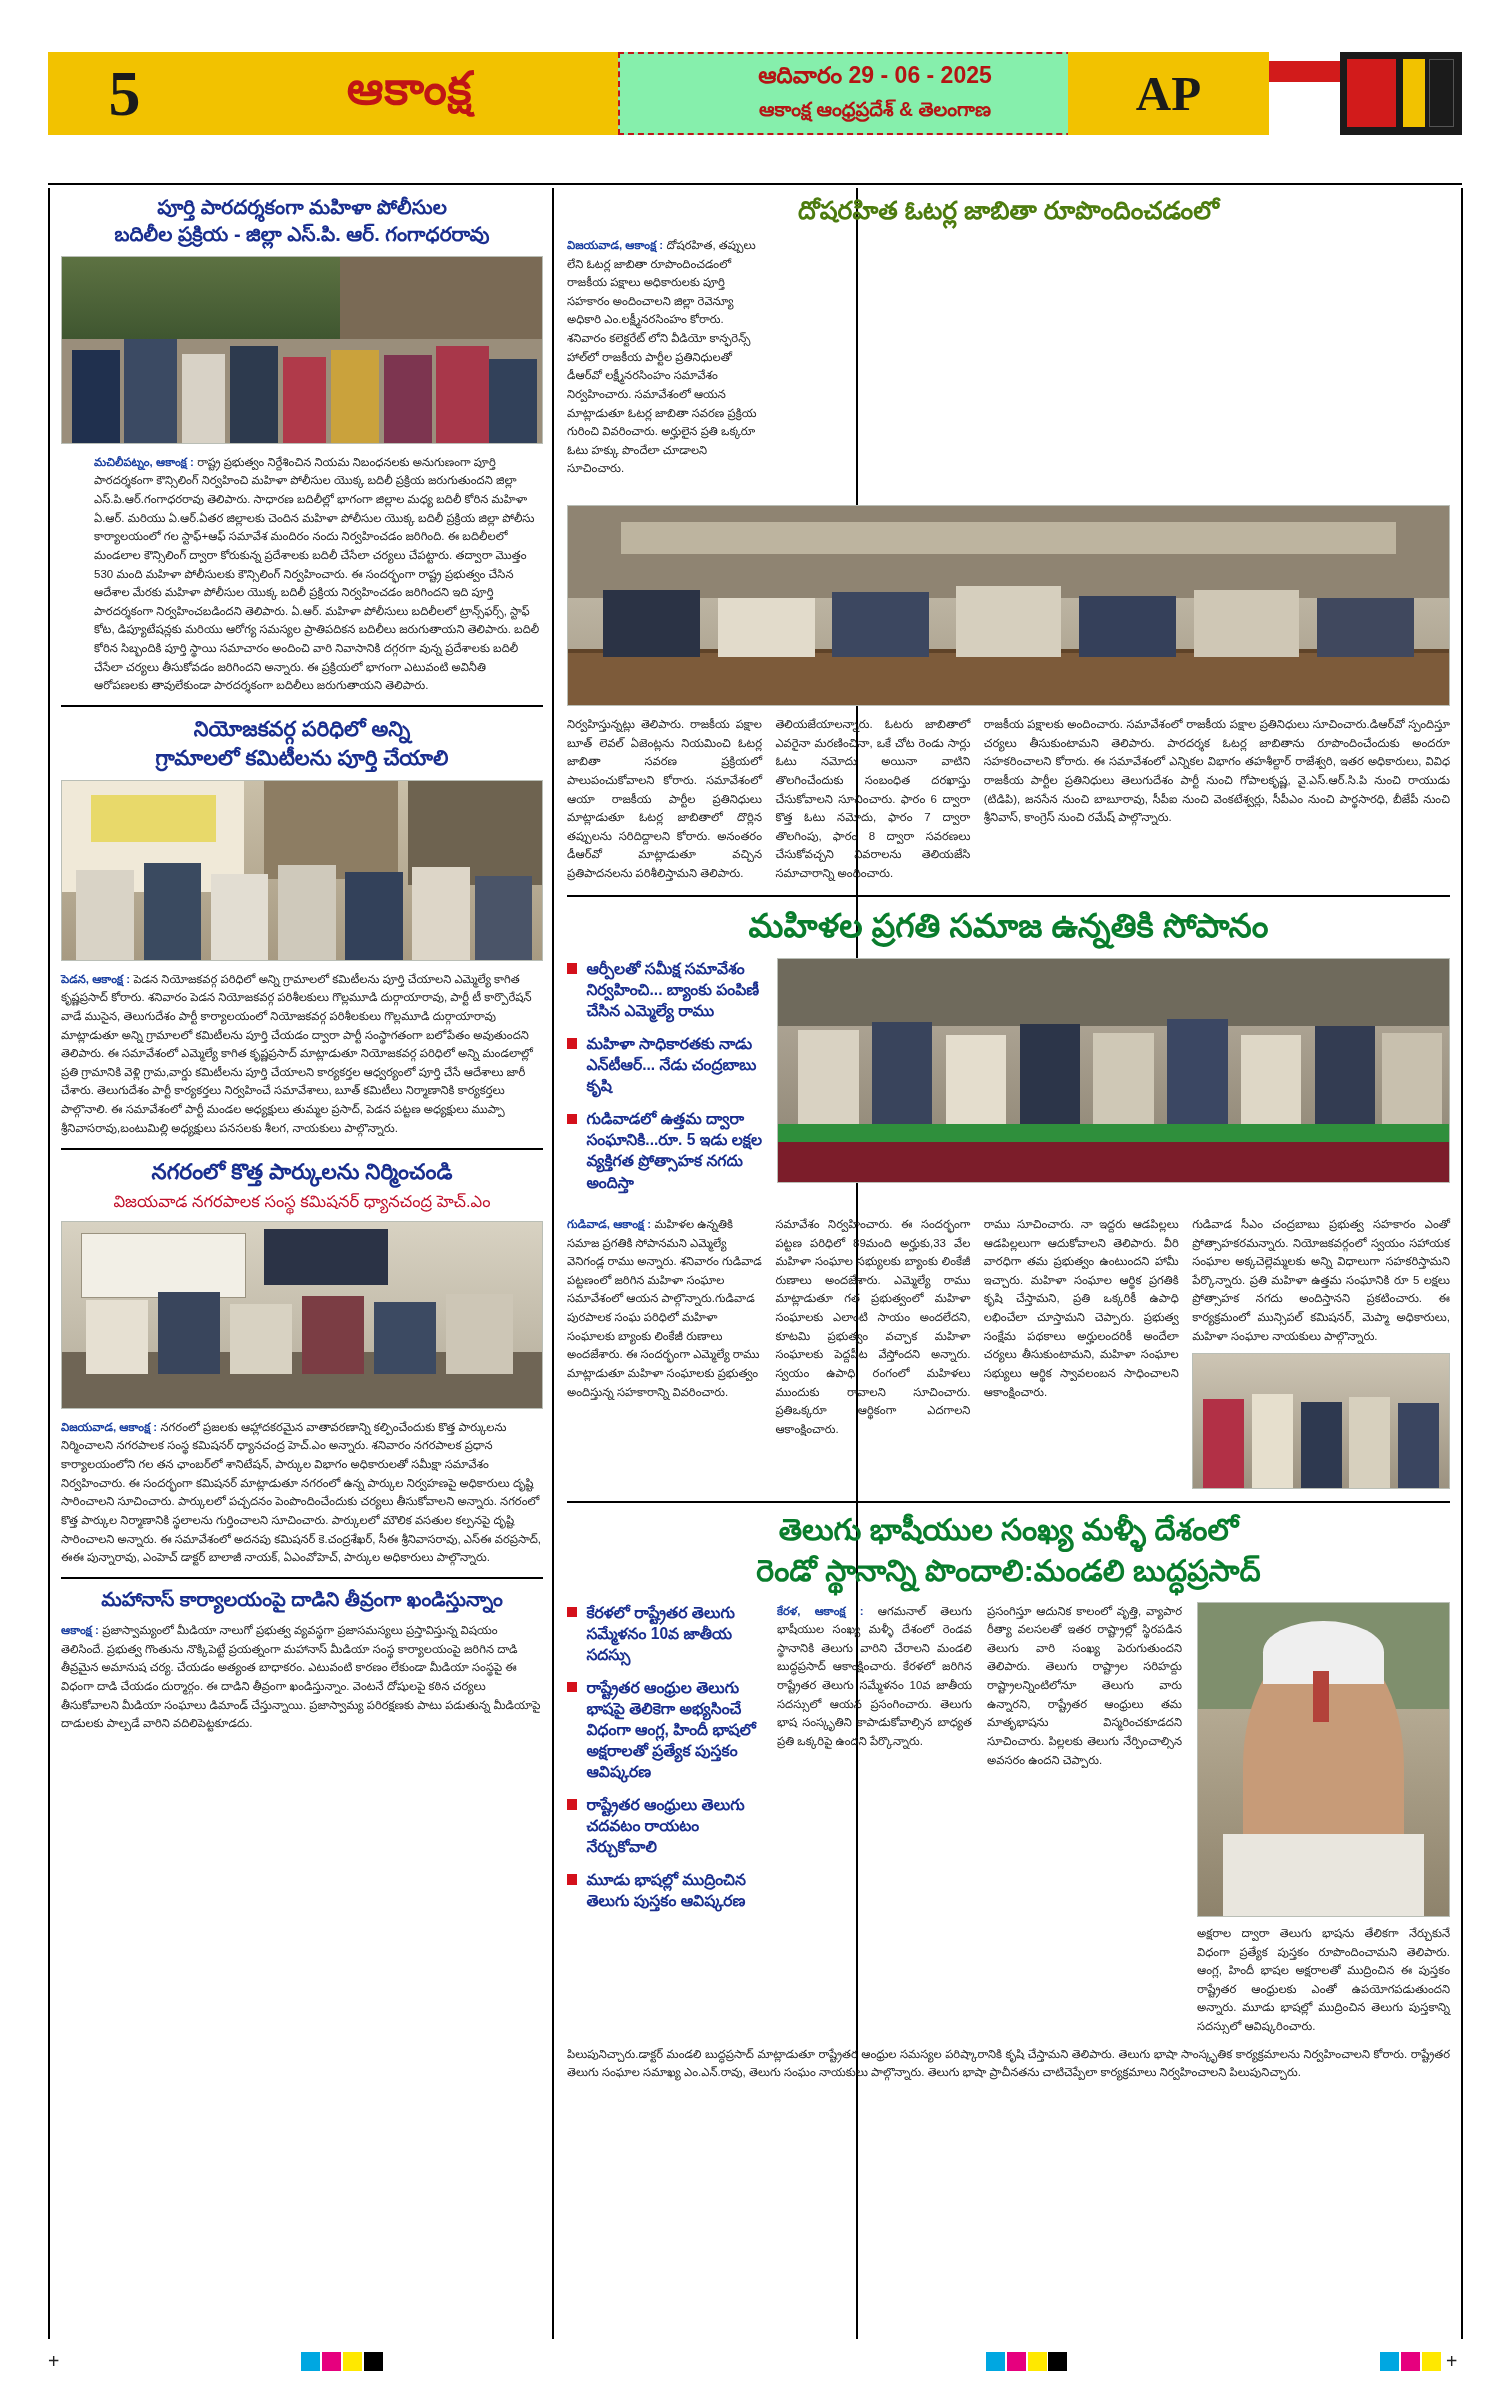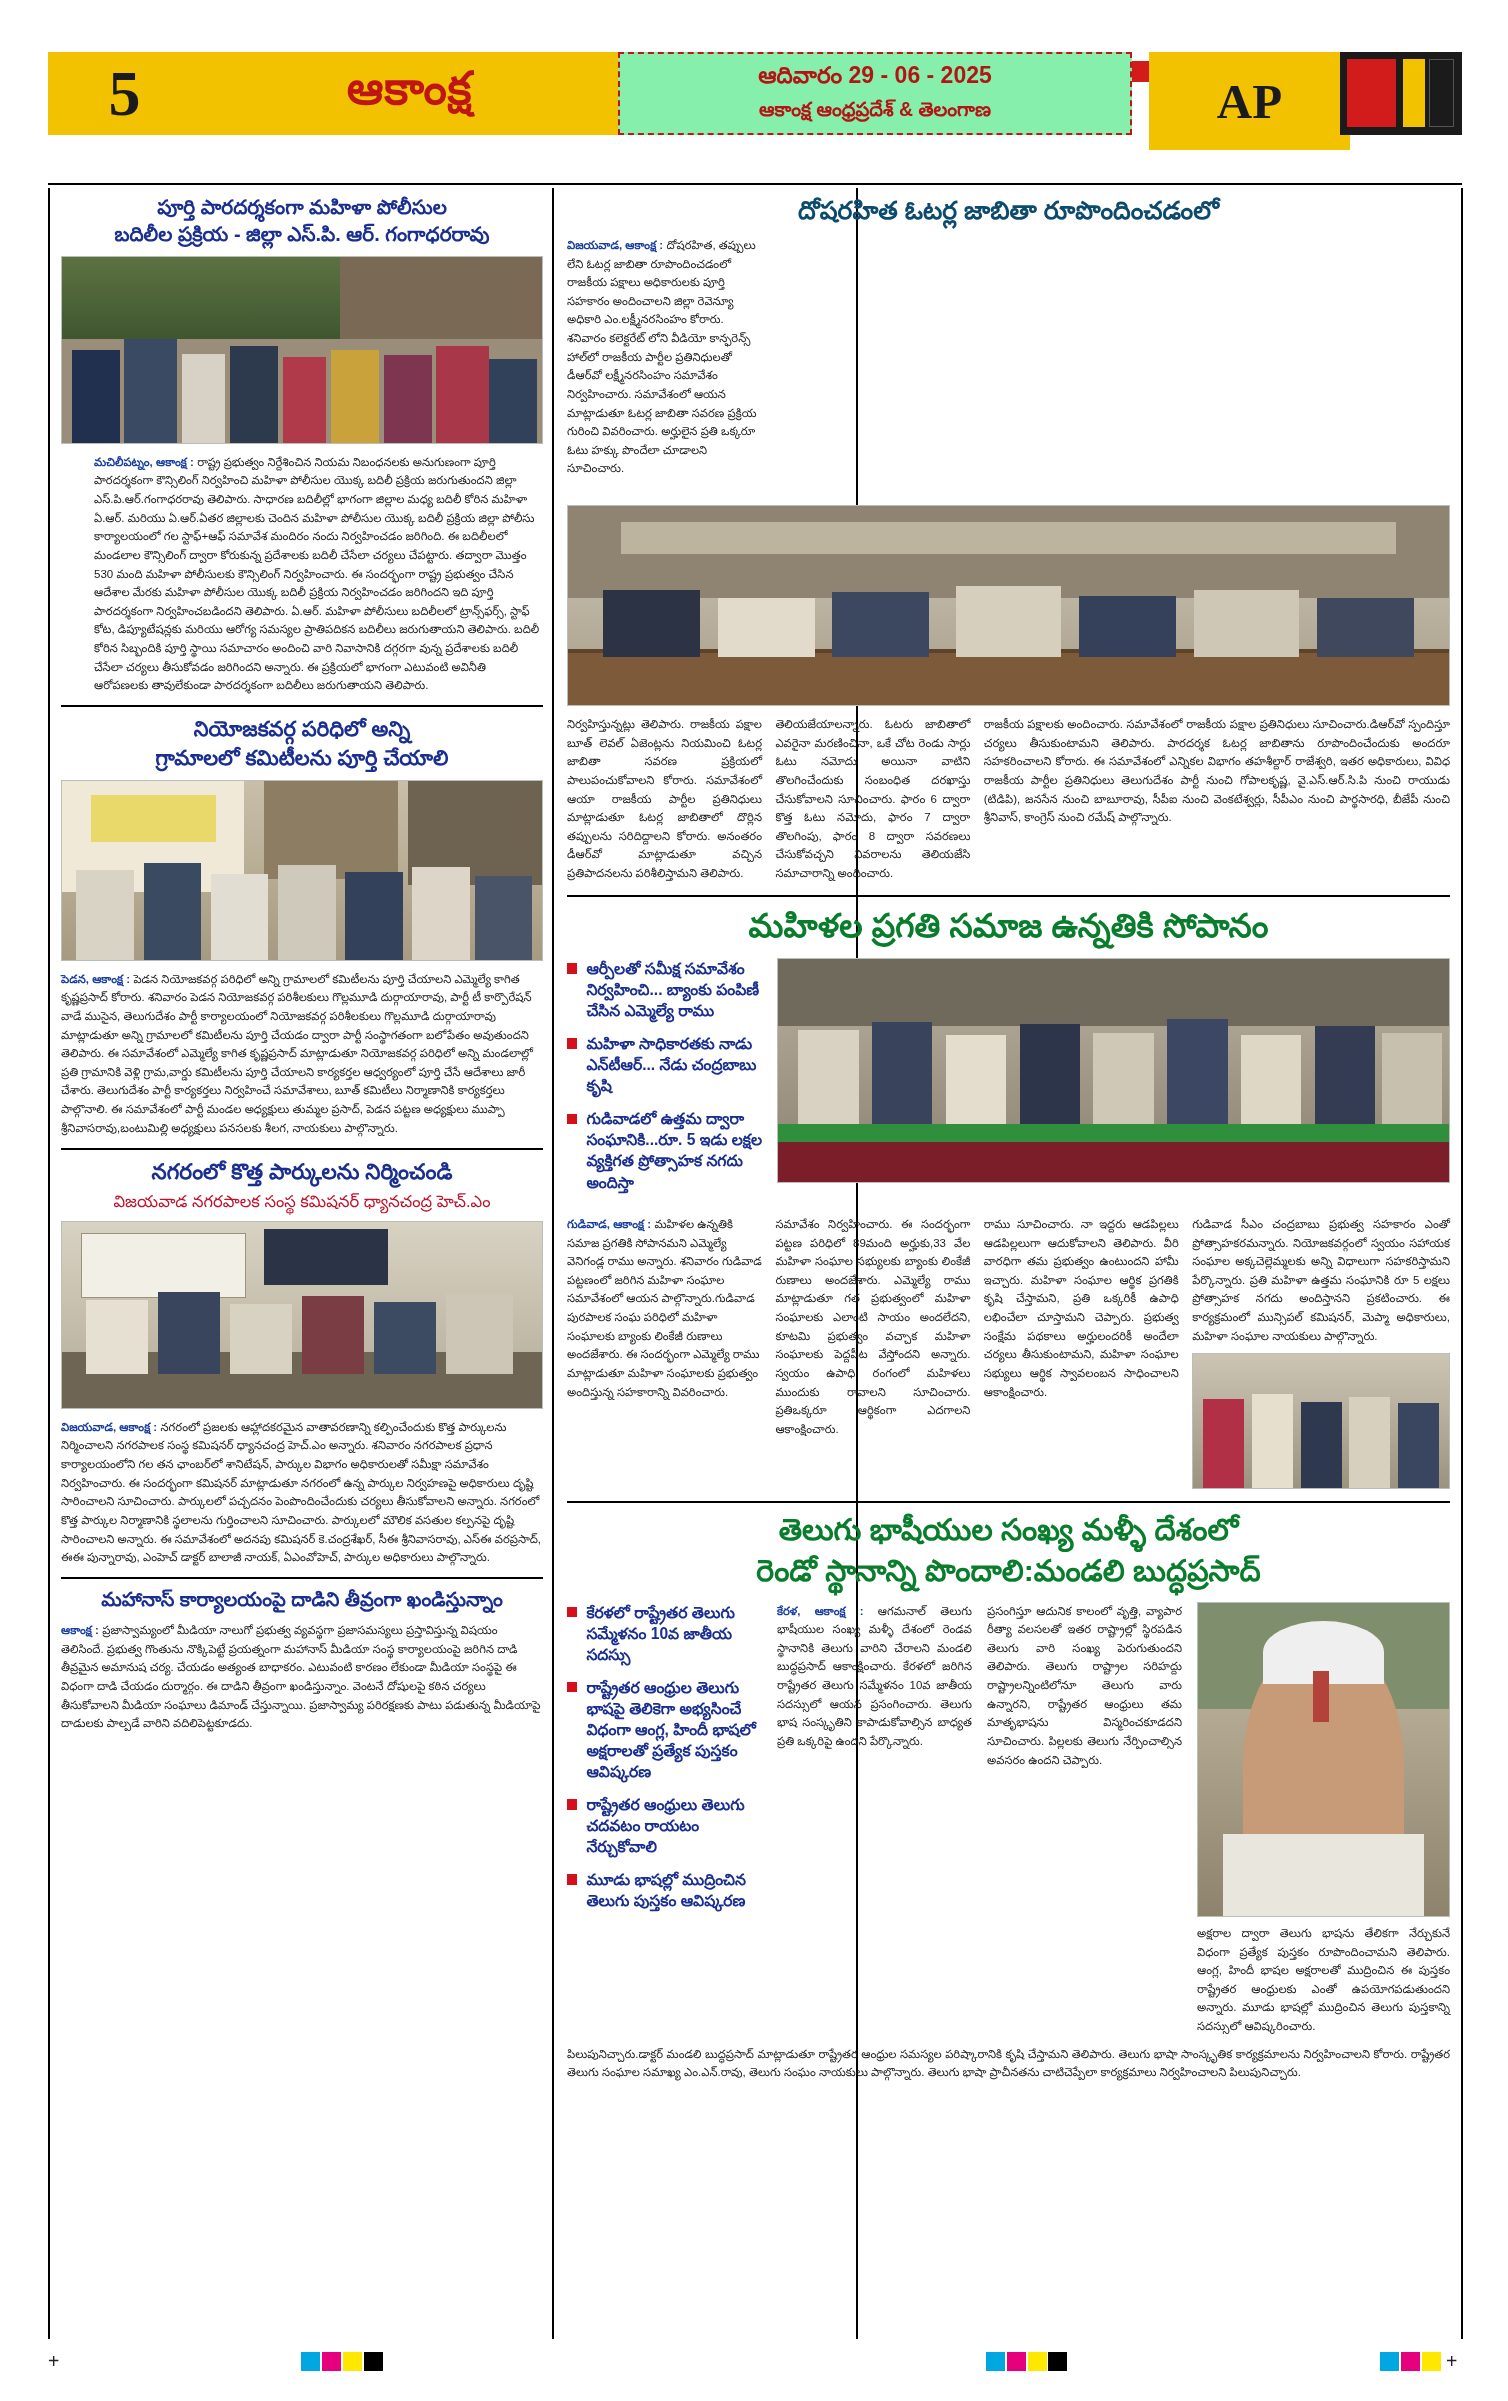--- a/index.html
+++ b/index.html
@@ -9,37 +9,37 @@
   
   .masthead{position:absolute;left:0;top:0;width:1508px;height:141px;}
   .mh-red{position:absolute;left:48px;top:61px;width:1414px;height:21px;background:#d21b1b;}
   .mh-pageno{position:absolute;left:48px;top:52px;width:153px;height:83px;background:#f2c200;display:flex;align-items:center;justify-content:center;}
   .mh-pageno span{font-size:64px;font-weight:bold;color:#1b1b1b;font-family:"Liberation Serif",serif;}
   .mh-title{position:absolute;left:201px;top:52px;width:417px;height:83px;background:#f2c200;display:flex;align-items:center;justify-content:center;}
   .mh-title span{font-size:46px;font-weight:bold;color:#c01515;letter-spacing:0.7px;}
   .mh-mid{position:absolute;left:618px;top:52px;width:514px;height:83px;background:#86efac;border:2.2px dashed #c01515;box-sizing:border-box;display:flex;flex-direction:column;align-items:center;justify-content:center;text-align:center;}
   .mh-date{font-size:23px;font-weight:bold;color:#b51414;}
   .mh-sub{font-size:19.4px;font-weight:bold;color:#b51414;margin-top:4.5px;}
-  .mh-ap{position:absolute;left:1149px;top:52px;width:201px;height:98px;background:#f2c200;display:flex;align-items:center;justify-content:center;}
+  .mh-ap{position:absolute;left:1068px;top:52px;width:201px;height:83px;background:#f2c200;display:flex;align-items:center;justify-content:center;}
   .mh-ap span{font-size:49px;font-weight:bold;color:#1b1b1b;font-family:"Liberation Serif",serif;}
   .mh-flag{position:absolute;left:1340px;top:52px;width:122px;height:83px;background:#1b1b1b;}
   .mh-flag .fr{position:absolute;left:7.4px;top:7.4px;width:49px;height:68px;background:#d21b1b;}
   .mh-flag .fy{position:absolute;left:63px;top:7.4px;width:22px;height:68px;background:#f2c200;}
   .mh-flag .fk{position:absolute;left:89px;top:7.4px;width:25px;height:68px;background:#1b1b1b;border:1.5px solid #555;box-sizing:border-box;}
 
   .rule{position:absolute;background:#000;}
   .hr-top{left:48px;top:183px;width:1414px;height:2.2px;}
 
   
   .col{position:absolute;box-sizing:border-box;}
   .vline{position:absolute;width:1.5px;background:#000;}
 
   .hl{font-weight:bold;color:#000;line-height:1.22;}
   .hl-blue{color:#1a2f8f;}
-  .hl-red{color:#0c4a6e;}
+  .hl-red{color:#4d7c0f;}
   .hl-green{color:#0a7d2d;}
   .center{text-align:center;}
   .sub{font-size:16.4px;font-weight:normal;color:#1a2f8f;text-align:center;line-height:1.25;}
 
   .body-text{font-size:11.5px;line-height:1.62;text-align:justify;color:#1a1a1a;}
   .dline{font-size:11.5px;line-height:1.62;text-align:justify;color:#1a1a1a;}
 
   .sepline{height:2.2px;background:#000;margin:10.4px 0 9px 0;}
 
   .photo{background:#cfd4cc;position:relative;overflow:hidden;border:0.7px solid #b9beb6;}

